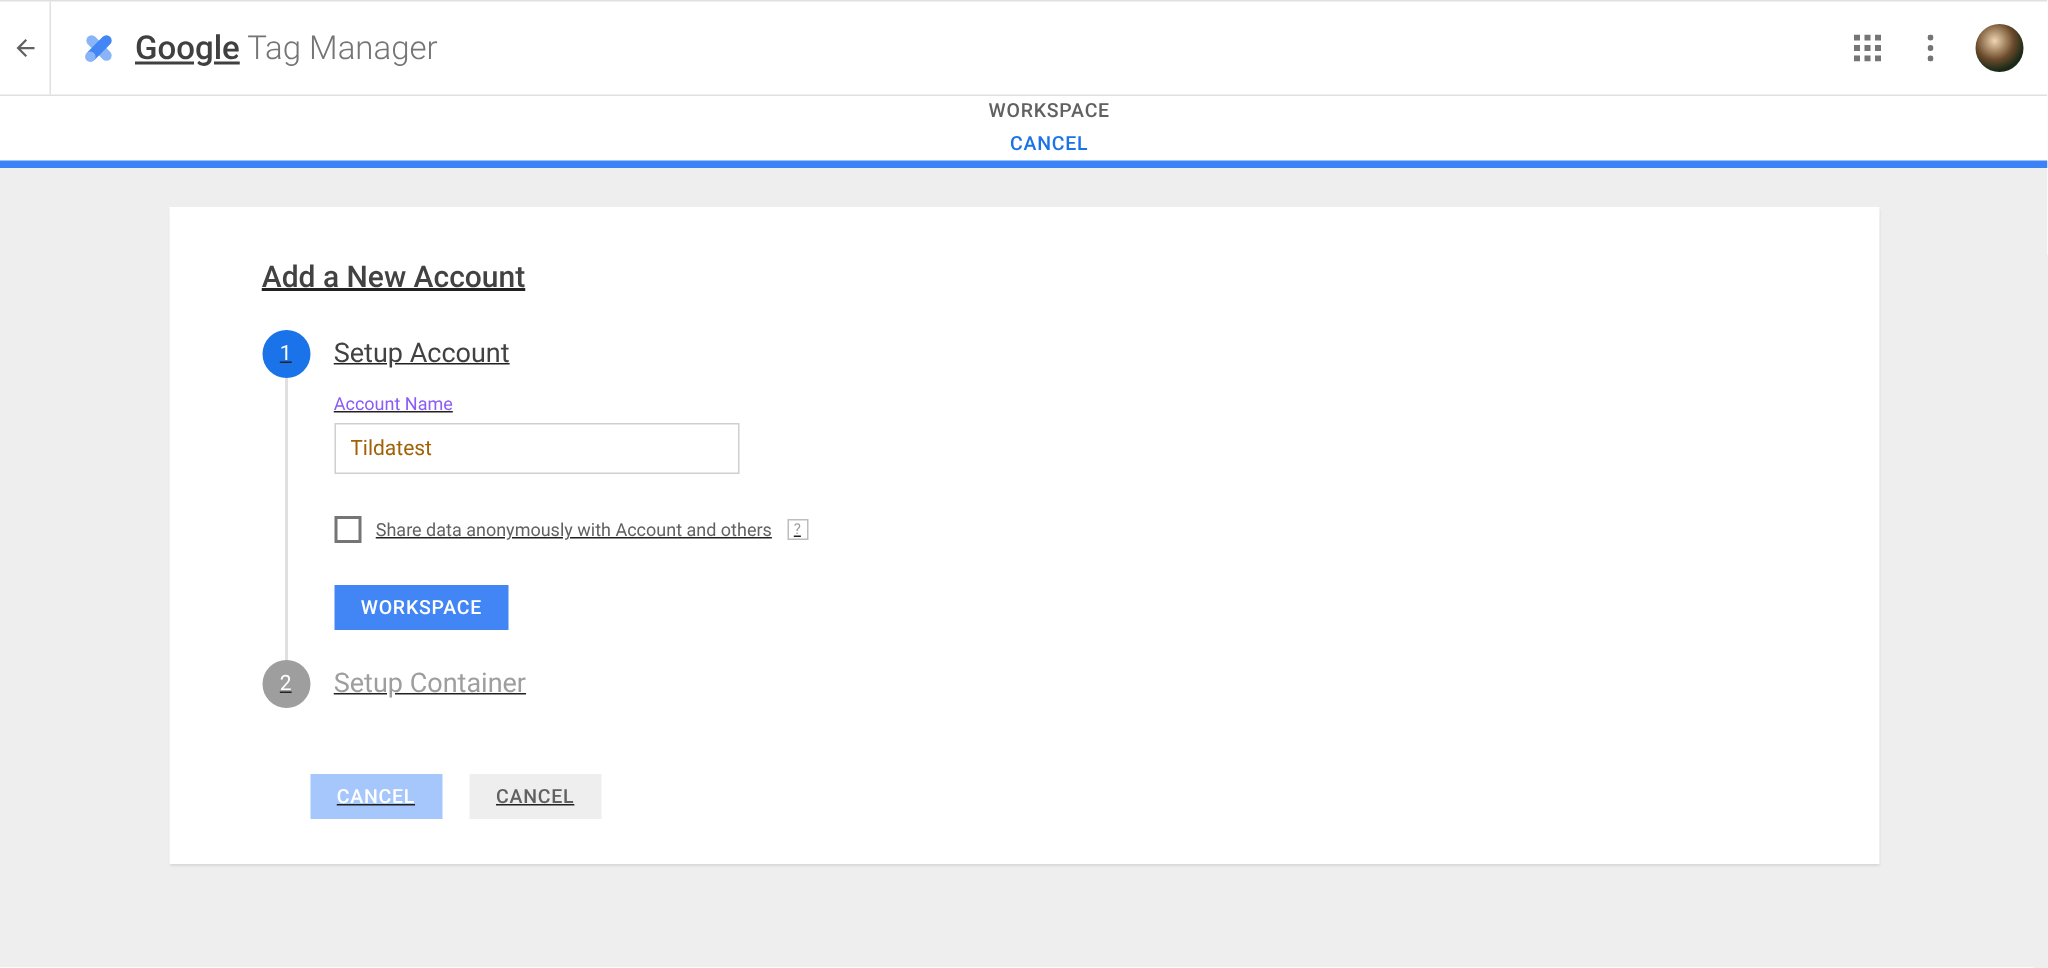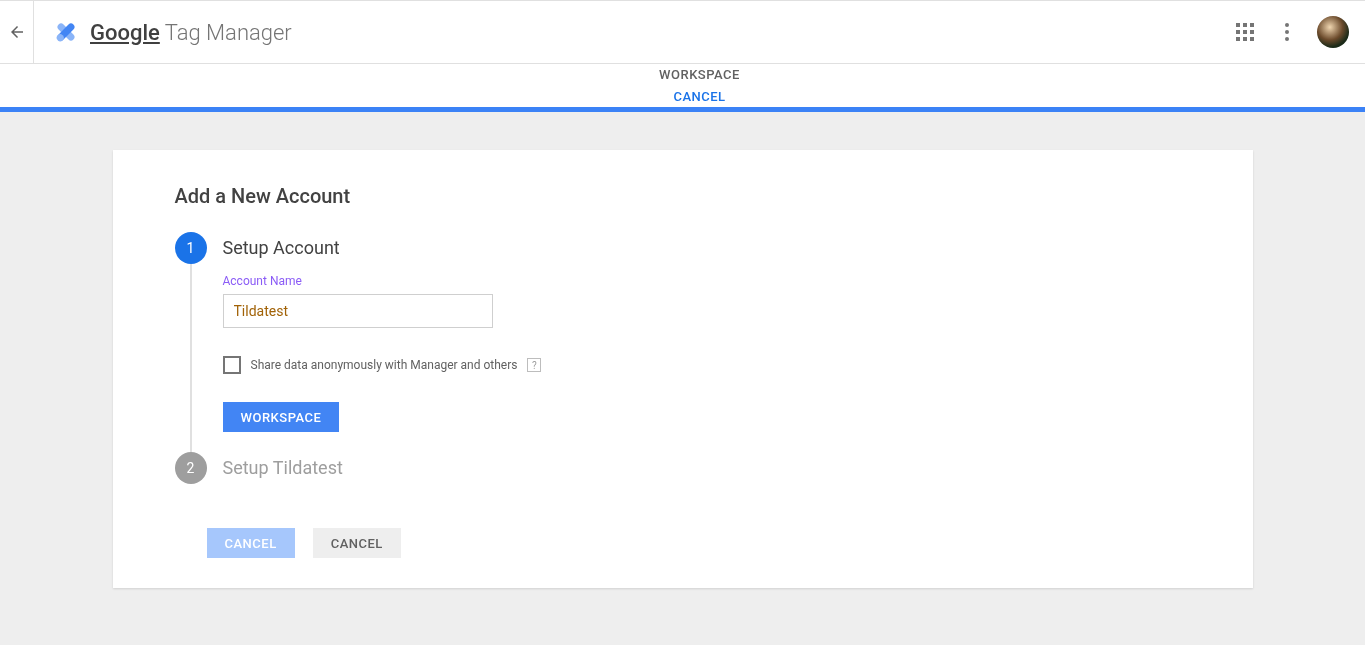--- a/index.html
+++ b/index.html
@@ -96,25 +96,26 @@
   .tab.active { color: #1a73e8; }
 
   .page-bg {
     background: #eeeeee;
     min-height: calc(645px - 64px - 48px);
     padding-top: 26px;
     padding-bottom: 24px;
   }
   .card {
     width: 1140px;
-    margin: 12px auto;
+    margin: 0 auto;
     background: #fff;
     box-shadow: 0 1px 2px rgba(0,0,0,0.12);
     padding: 34px 62px 30px 62px;
     position: relative;
+    text-decoration: underline;
   }
   .card-title {
     font-size: 20px;
     font-weight: 500;
     color: #424242;
     margin-bottom: 24px;
   }
 
   .steps { position: relative; }
   .step-row {
@@ -280,31 +281,31 @@
 
       <div class="step-row">
         <div class="step-bullet active">1</div>
         <div class="step-label">Setup Account</div>
       </div>
       <div class="step-body">
         <div class="field-label">Account Name</div>
         <input class="text-input" type="text" value="Tildatest" style="">
         <div class="checkbox-row">
           <div class="chk"></div>
-          <span>Share data anonymously with Manager and others</span>
+          <span>Share data anonymously with Account and others</span>
           <span class="help-badge">?</span>
         </div>
         <div class="continue-wrap">
           <button class="btn btn-primary">WORKSPACE</button>
         </div>
       </div>
 
       <div class="step-row">
         <div class="step-bullet inactive">2</div>
-        <div class="step-label muted">Setup Tildatest</div>
+        <div class="step-label muted">Setup Container</div>
       </div>
     </div>
 
     <div class="footer-actions">
       <button class="btn btn-primary-light">CANCEL</button>
       <button class="btn btn-flat">CANCEL</button>
     </div>
   </div>
 
 </div>

